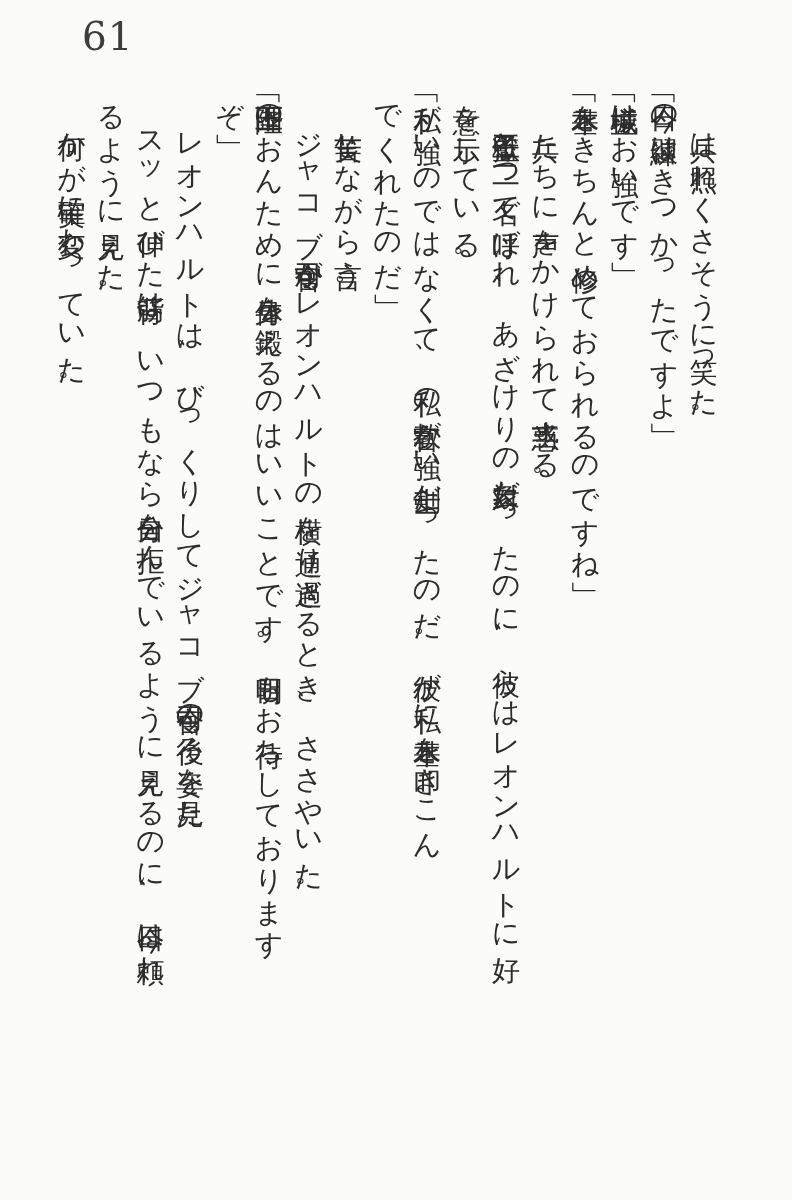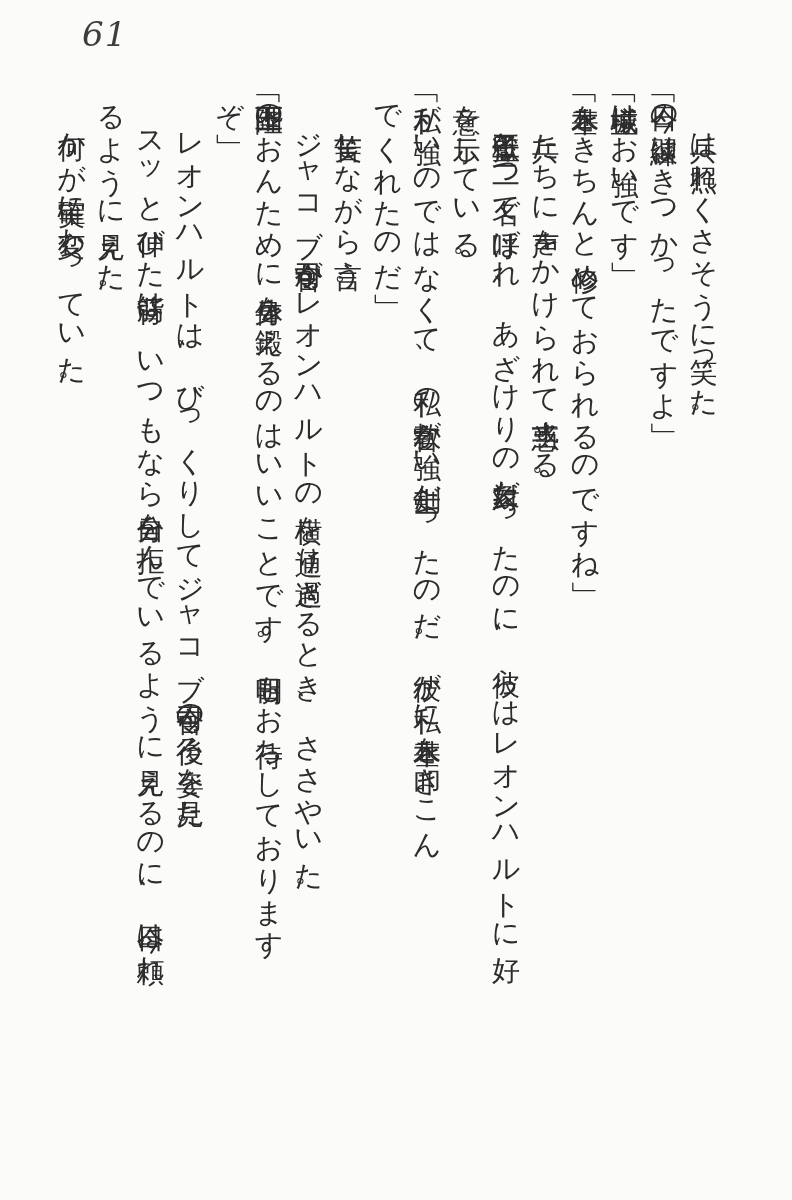--- a/index.html
+++ b/index.html
@@ -16,22 +16,21 @@
     position: relative;
     width: 792px;
     height: 1200px;
     background: #fbfbfa;
     font-family: "DejaVu Serif", "Liberation Serif", serif;
   }
   .page-number {
     position: absolute;
     top: 14px;
     left: 82px;
-    font-size: 34px;
-    font-style: italic;
+    font-size: 39px;
     color: #3d3d3d;
     letter-spacing: 1px;
   }
   .text-block {
     position: absolute;
     top: 85px;
     right: 69px;
     height: 1068px;
     writing-mode: vertical-rl;
     -webkit-writing-mode: vertical-rl;

